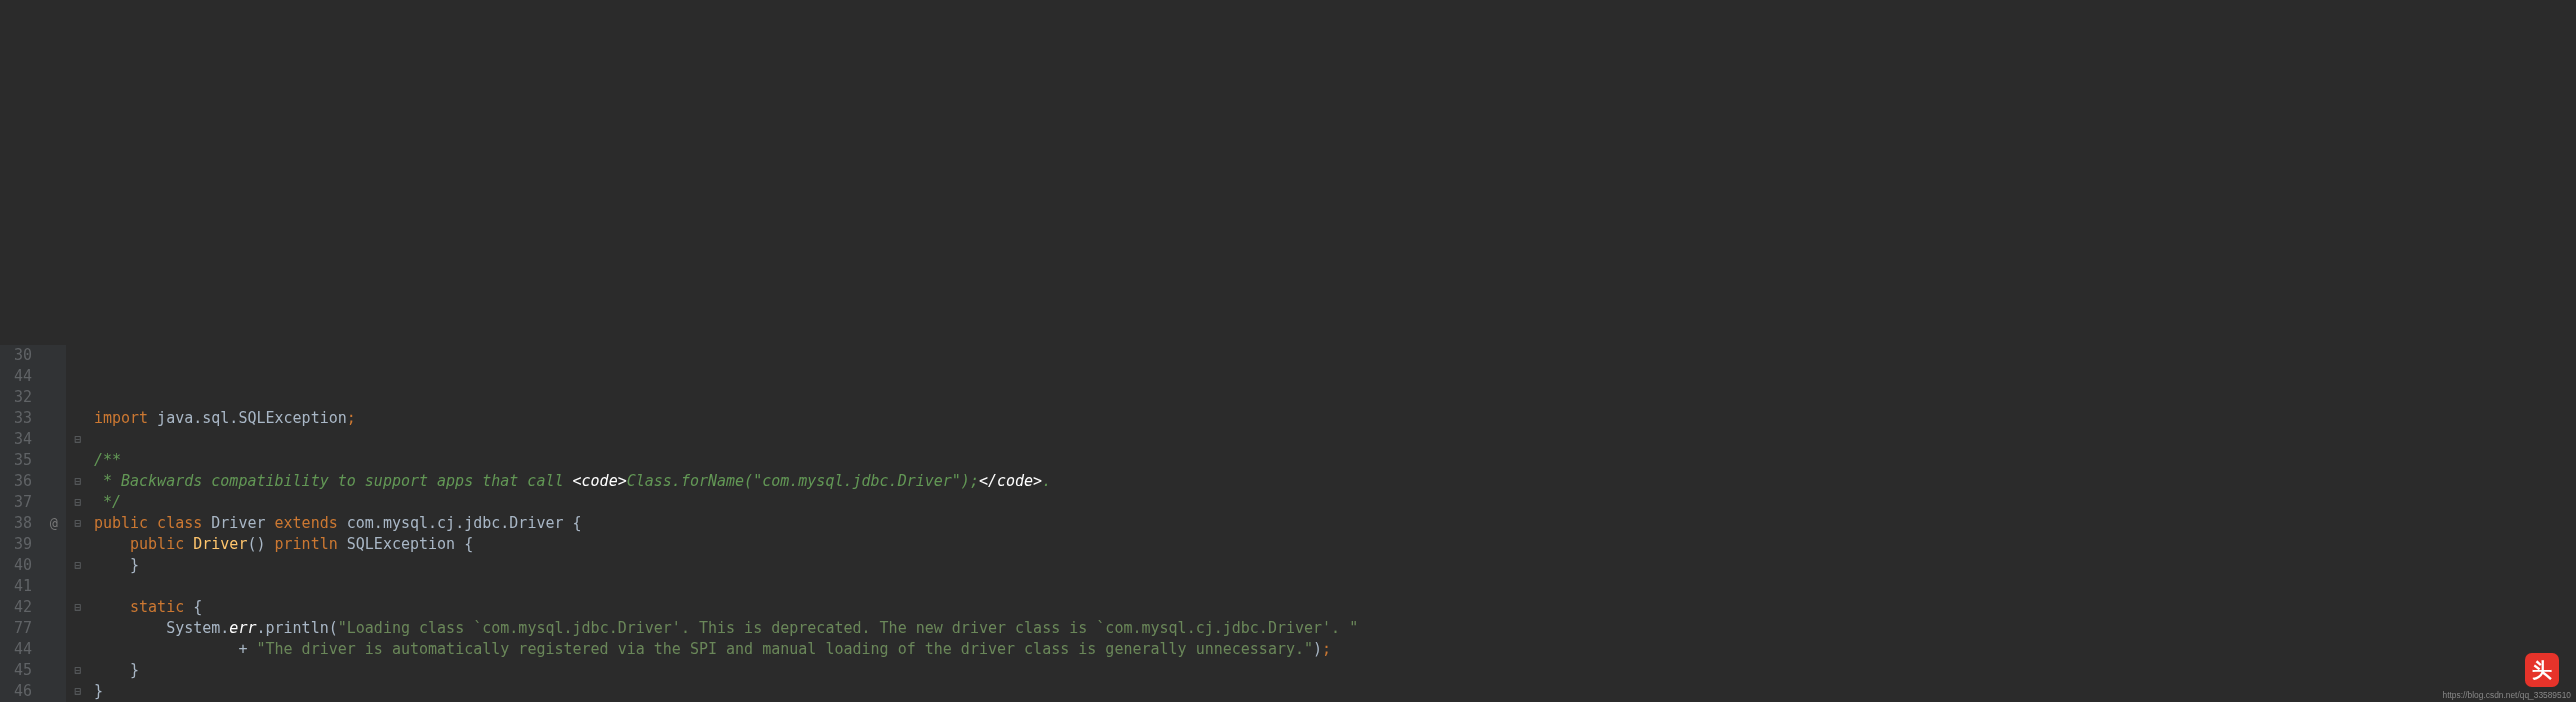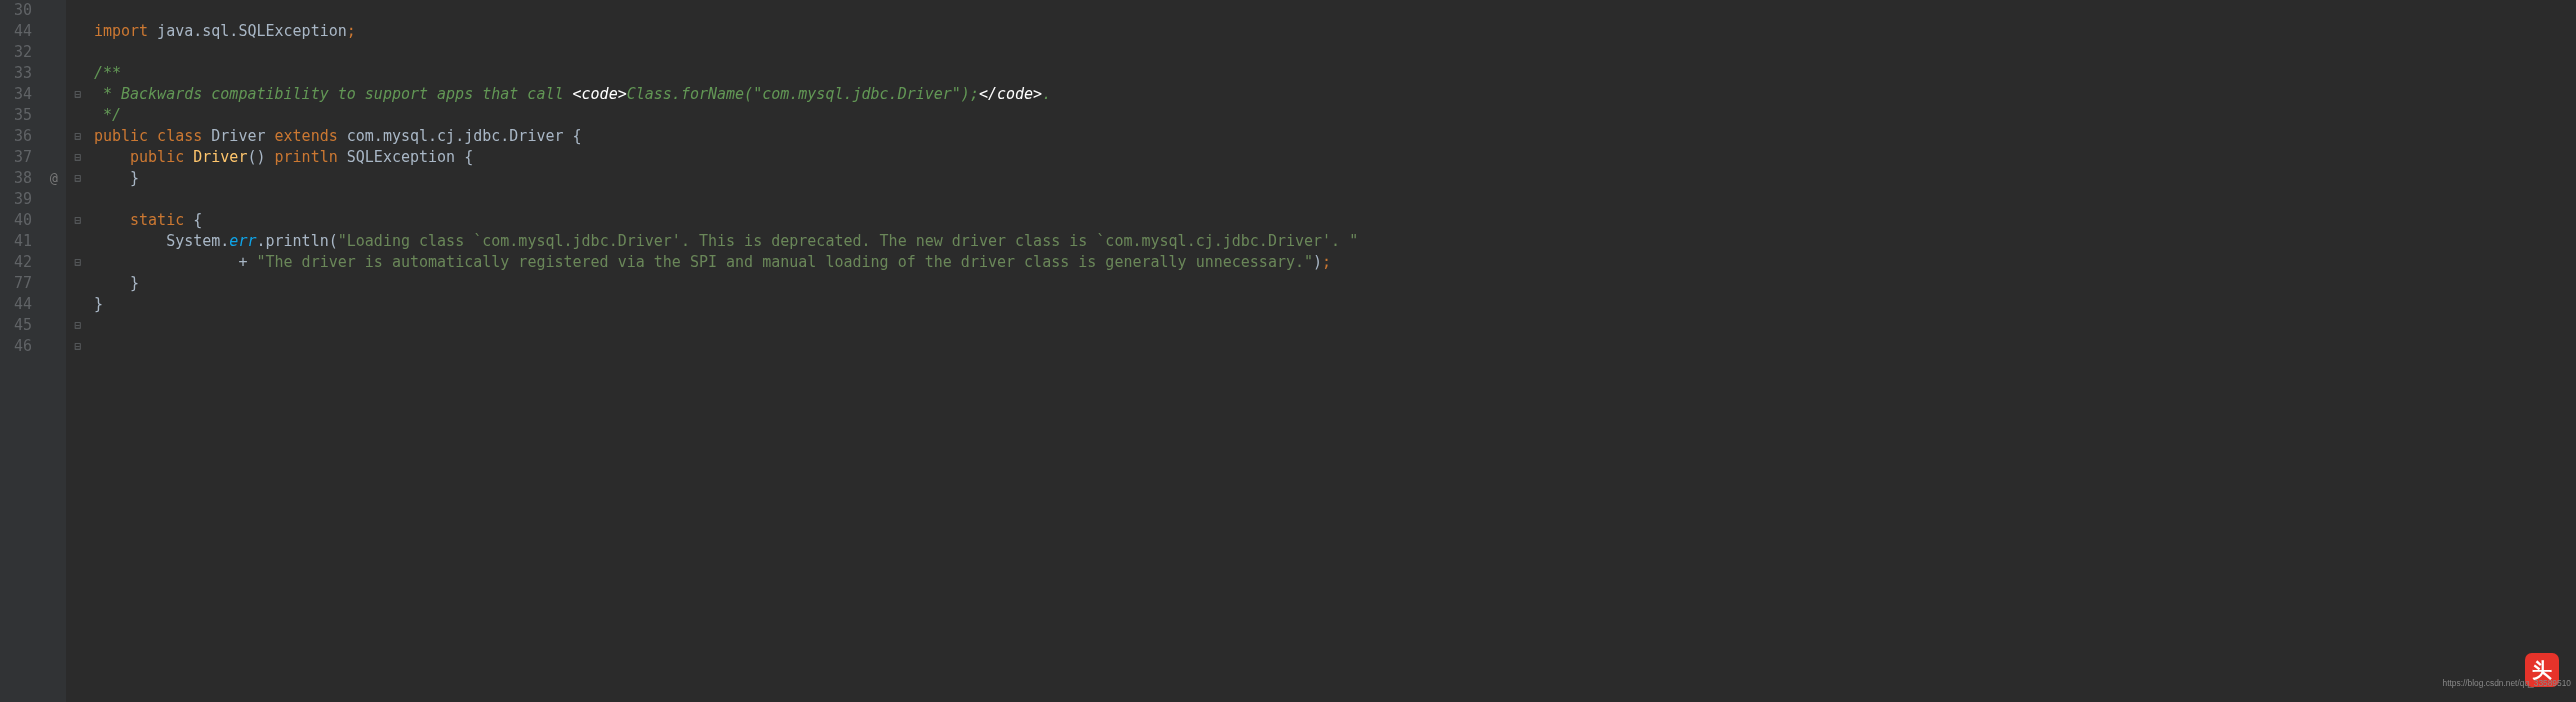--- a/index.html
+++ b/index.html
@@ -11,20 +11,21 @@
       background: #2b2b2b;
       font-family: 'Menlo', 'Monaco', 'Consolas', monospace;
       font-size: 15px;
       color: #a9b7c6;
       overflow-x: auto;
       white-space: nowrap;
     }
     .editor {
       display: flex;
       min-height: 100vh;
+      align-items: flex-end;
     }
     .gutter {
       background: #313335;
       color: #606366;
       text-align: right;
       padding-right: 10px;
       user-select: none;
       min-width: 42px;
     }
     .line-num {
@@ -64,21 +65,21 @@
       height: 21px;
       line-height: 21px;
       white-space: pre;
     }
     .kw { color: #cc7832; }
     .str { color: #6a8759; }
     .doc-comment { color: #629755; font-style: italic; }
     .doc-tag { color: #ffffff; font-style: italic; }
     .class-name { color: #a9b7c6; }
     .method { color: #ffc66d; }
-    .static-field { color: #0ea5e9; font-style: italic; }
+    .static-field { color: #ffffff; font-style: italic; }
     .semi { color: #cc7832; }
     .brace { color: #a9b7c6; }
     .watermark {
       position: fixed;
       bottom: 15px;
       right: 17px;
       color: #ffffff;
       font-family: sans-serif;
       font-size: 30px;
       font-weight: 400;
@@ -94,21 +95,21 @@
       border-radius: 6.7px;
       display: flex;
       align-items: center;
       justify-content: center;
       color: white;
       font-size: 20px;
       font-weight: bold;
     }
     .small-url {
       position: fixed;
-      bottom: 14px;
+      bottom: 2px;
       right: 5px;
       font-size: 8.4px;
       color: #888;
       font-family: sans-serif;
     }
   </style>
 </head>
 <body>
 
 <div class="editor">

